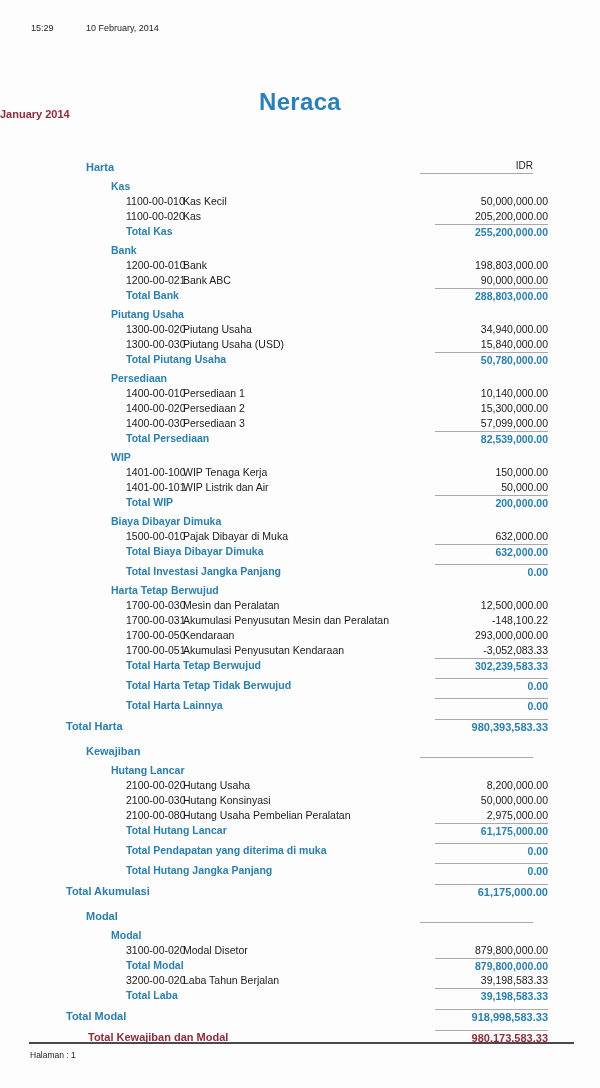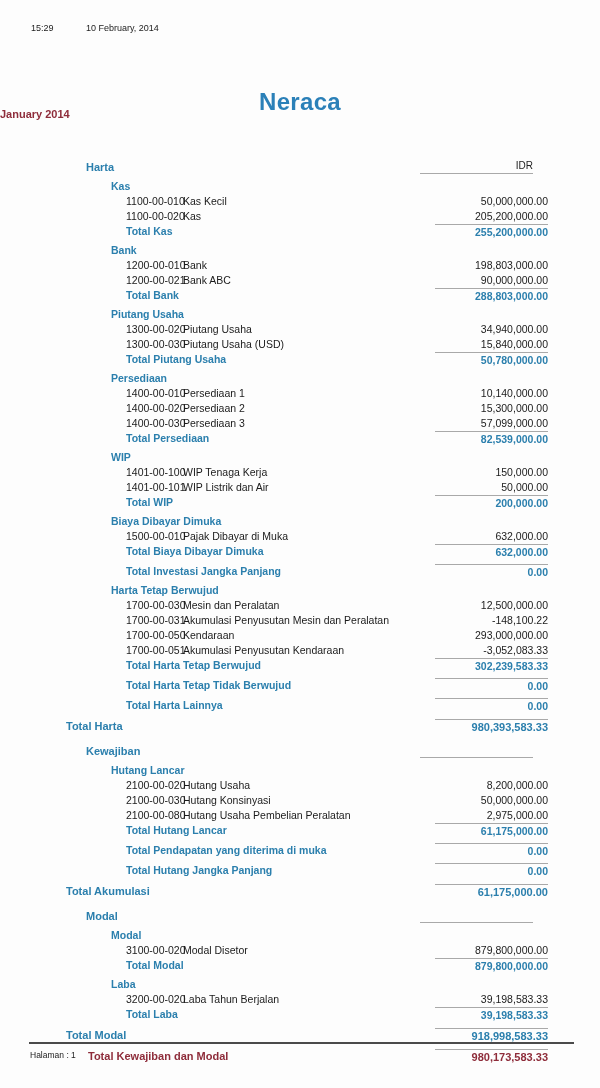--- a/index.html
+++ b/index.html
@@ -93,21 +93,20 @@
       <div class="row acct"><span class="code">2100-00-030</span><span class="lbl">Hutang Konsinyasi</span><span class="amt">50,000,000.00</span></div>
       <div class="row acct"><span class="code">2100-00-080</span><span class="lbl">Hutang Usaha Pembelian Peralatan</span><span class="amt">2,975,000.00</span></div>
       <div class="row total"><span class="lbl">Total Hutang Lancar</span><span class="amt ruled">61,175,000.00</span></div>
       <div class="row total gap"><span class="lbl">Total Pendapatan yang diterima di muka</span><span class="amt ruled">0.00</span></div>
       <div class="row total gap"><span class="lbl">Total Hutang Jangka Panjang</span><span class="amt ruled">0.00</span></div>
       <div class="row grand"><span class="lbl">Total Akumulasi</span><span class="amt ruled">61,175,000.00</span></div>
       <div class="row sec"><span class="lbl">Modal</span><span class="sec-right"></span></div>
       <div class="row sub"><span class="lbl">Modal</span></div>
       <div class="row acct"><span class="code">3100-00-020</span><span class="lbl">Modal Disetor</span><span class="amt">879,800,000.00</span></div>
       <div class="row total"><span class="lbl">Total Modal</span><span class="amt ruled">879,800,000.00</span></div>
-      <div class="row sub"><span class="lbl">Laba</span></div>
       <div class="row acct"><span class="code">3200-00-020</span><span class="lbl">Laba Tahun Berjalan</span><span class="amt">39,198,583.33</span></div>
       <div class="row total"><span class="lbl">Total Laba</span><span class="amt ruled">39,198,583.33</span></div>
       <div class="row grand"><span class="lbl">Total Modal</span><span class="amt ruled">918,998,583.33</span></div>
       <div class="row grand maroon"><span class="lbl">Total Kewajiban dan Modal</span><span class="amt ruled">980,173,583.33</span></div>
     </div>
 
   <div class="foot-line"></div>
   <div class="foot-page">Halaman : 1</div>
 
 </div>

